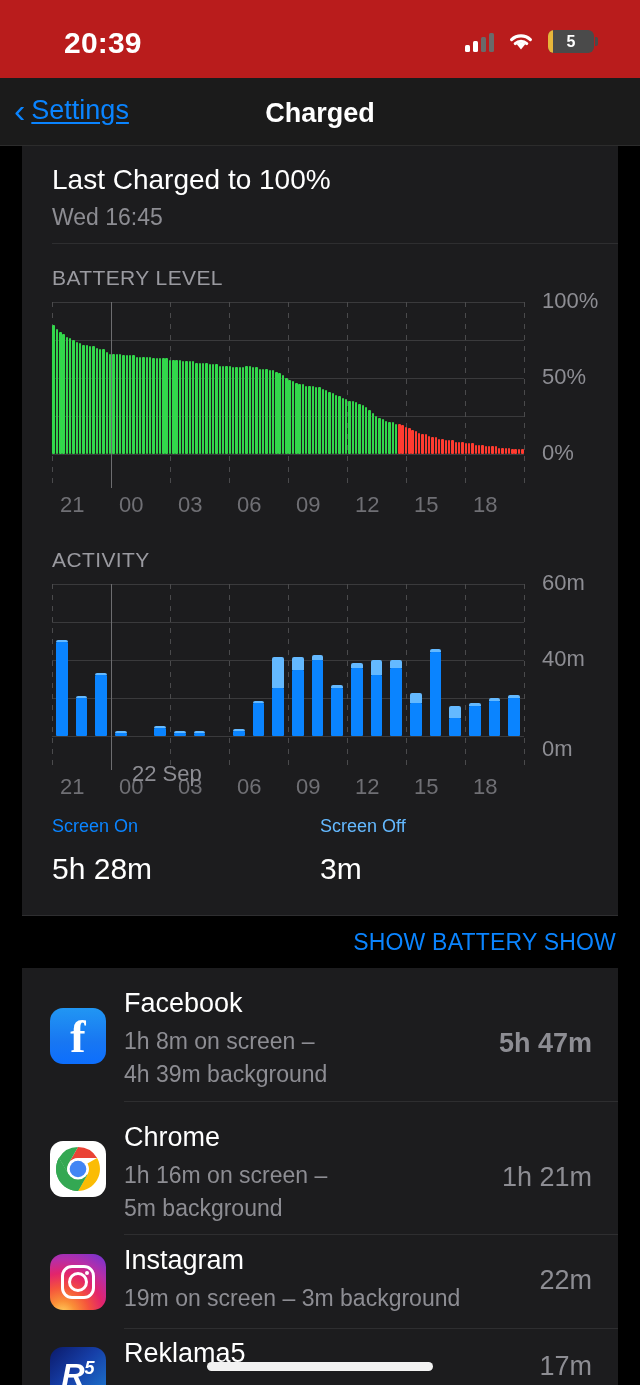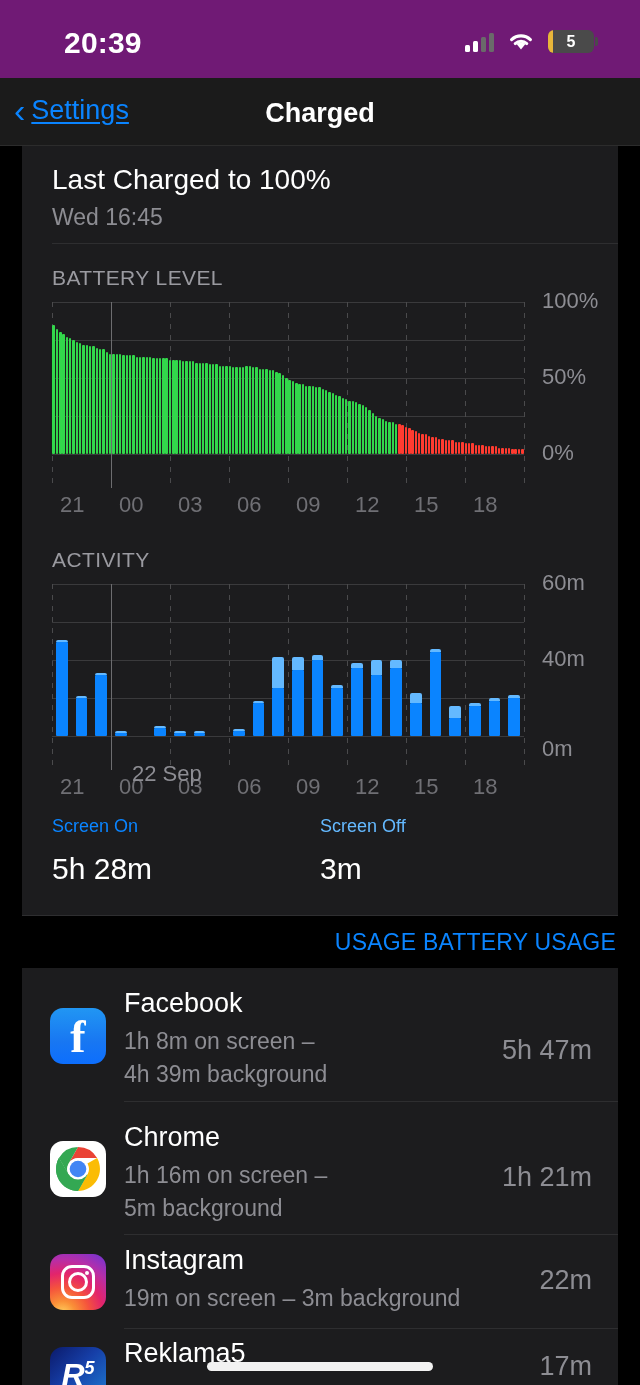--- a/index.html
+++ b/index.html
@@ -8,21 +8,21 @@
     background:#000;
     font-family:"Liberation Sans", sans-serif;
     -webkit-font-smoothing:antialiased;
     overflow:hidden;
   }
   .phone { position:relative; width:640px; height:1385px; background:#000; }
 
   
   .statusbar {
     position:absolute; top:0; left:0; width:640px; height:78px;
-    background:#701a75;
+    background:#b91c1c;
   }
   .sb-time {
     position:absolute; left:64px; top:26px;
     color:#fff; font-size:30px; font-weight:600; letter-spacing:0.2px;
   }
   .sb-right {
     position:absolute; right:42px; top:30px;
     display:flex; align-items:center; gap:14px;
   }
   .signal { display:flex; align-items:flex-end; gap:3px; height:20px; }
@@ -440,33 +440,33 @@
 
     <div class="card" style="top:650px; height:120px;">
       <div class="so-lbl" style="left:30px; top:20px; color:#0a84ff;">Screen On</div>
       <div class="so-val" style="left:30px; top:56px;">5h 28m</div>
       <div class="so-lbl" style="left:298px; top:20px; color:#64b9ff;">Screen Off</div>
       <div class="so-val" style="left:298px; top:56px;">3m</div>
       <div class="hr" style="top:119px; left:0;"></div>
     </div>
 
     <div style="position:absolute; left:0; top:770px; width:640px; height:52px; background:#000;">
-      <div class="sbu" style="top:13px;">USAGE BATTERY USAGE</div>
+      <div class="sbu" style="top:13px;">SHOW BATTERY SHOW</div>
     </div>
 
     <div class="approw" style="top:822px; height:134px;">
       <div class="appicon" style="top:40px;">
         <div class="ic-fb">
             <span>f</span>
           </div>
       </div>
       <div class="appname" style="top:20px;">Facebook</div>
       <div class="appsub" style="top:58px;">1h 8m on screen –</div>
       <div class="appsub" style="top:91px;">4h 39m background</div>
-      <div class="apptotal" style="top:67px;">5h 47m</div>
+      <div class="apptotal" style="top:60px;font-weight:bold;">5h 47m</div>
       <div class="rowsep" style="top:133px;"></div>
     </div>
 
     <div class="approw" style="top:956px; height:133px;">
       <div class="appicon" style="top:39px;">
         <div class="ic-chrome">
           <svg width="48" height="48" viewBox="0 0 48 48">
             <circle cx="24" cy="24" r="22" fill="#ffffff"></circle>
             <path d="M24 2 A22 22 0 0 1 43.1 13.1 L24 13.1 A10.9 10.9 0 0 0 14.6 18.6 Z" fill="#ea4335"></path>
             <path d="M43.1 13.1 A22 22 0 0 1 24 46 L33.4 29.5 A10.9 10.9 0 0 0 33.4 18.6 Z" fill="#fbbc05"></path>

